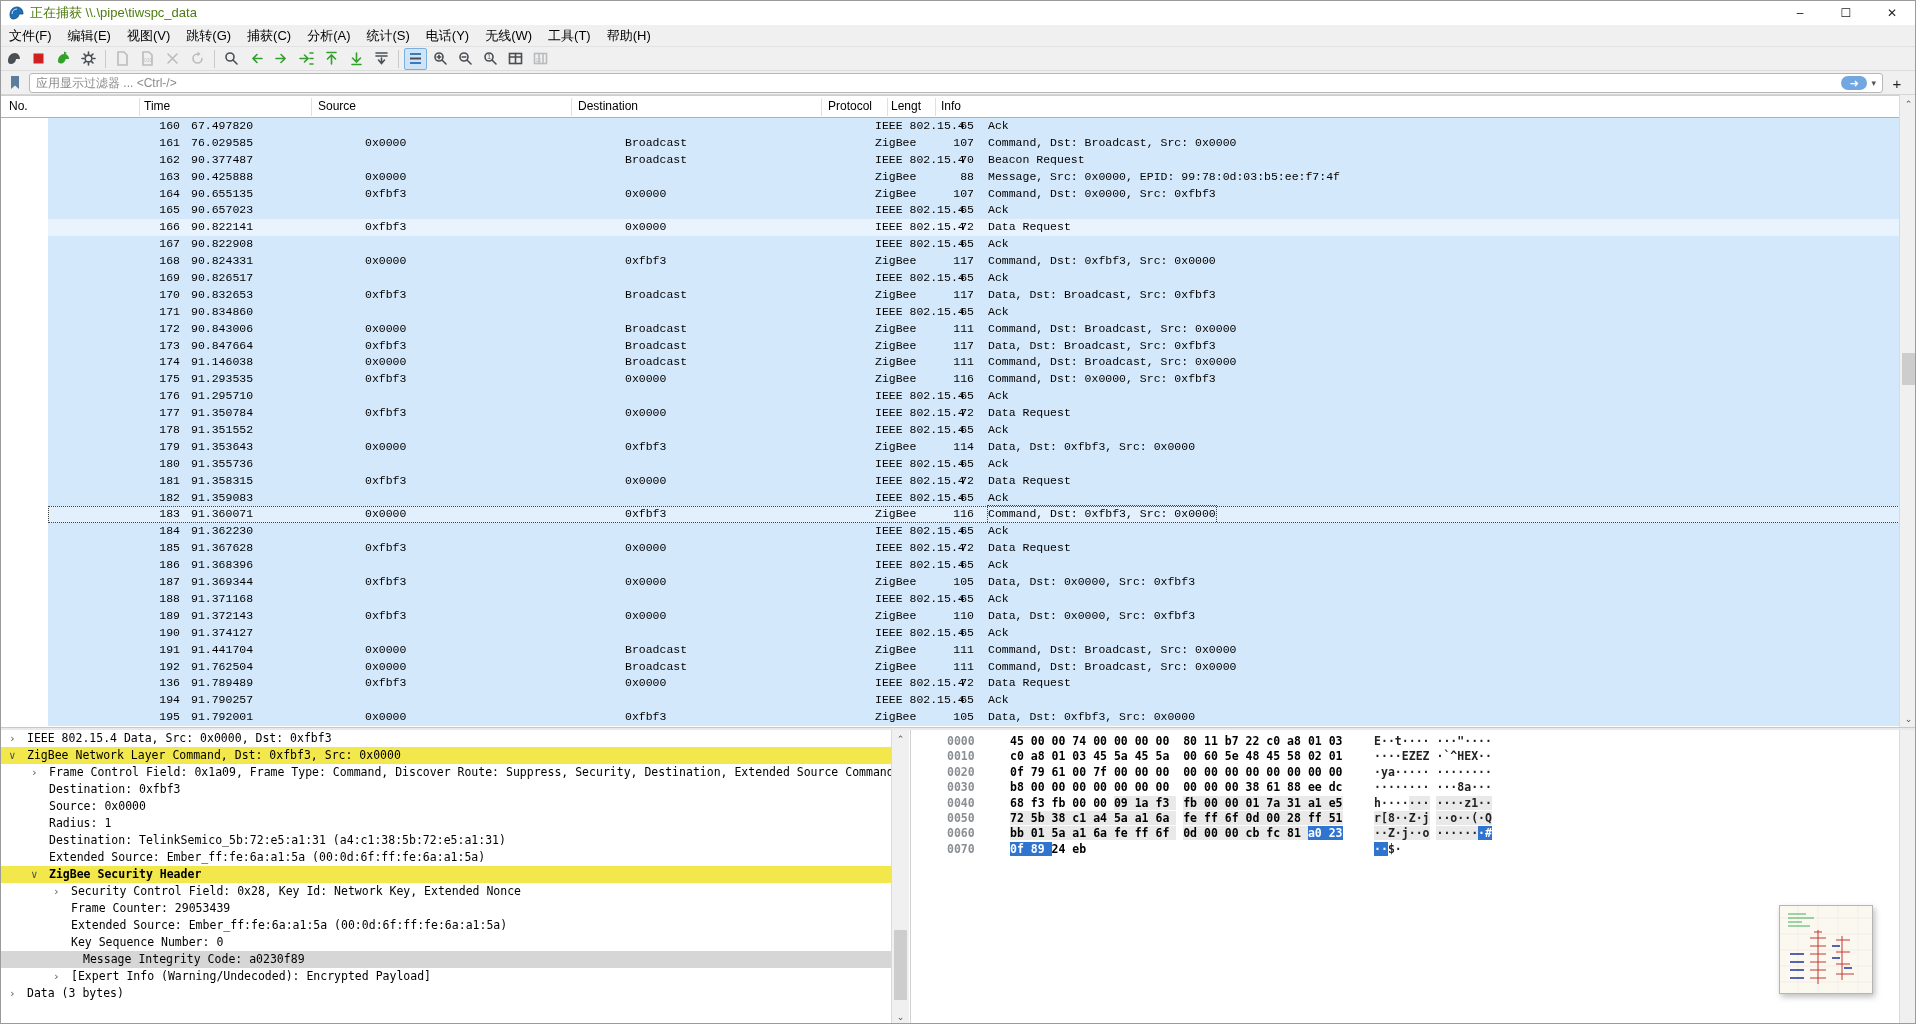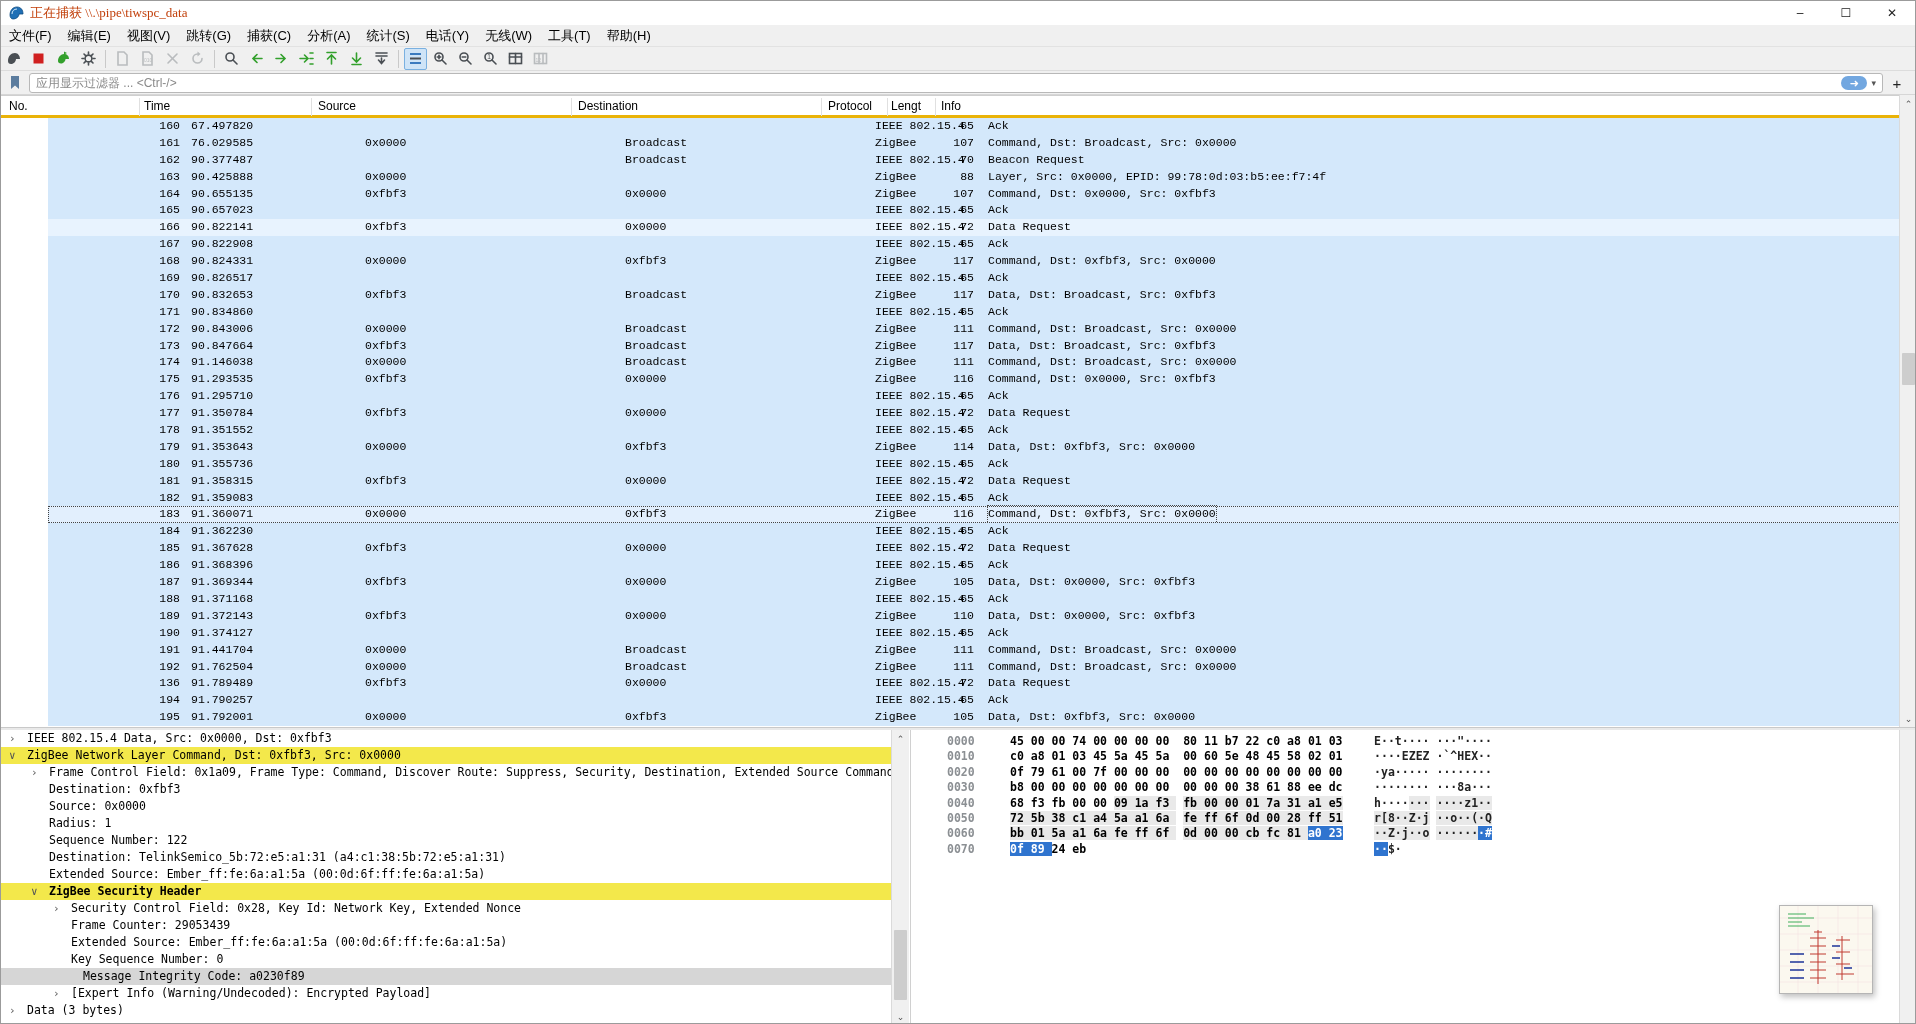--- a/index.html
+++ b/index.html
@@ -2,40 +2,40 @@
 <html><head>
 <meta charset="utf-8">
 <style>
   html,body{margin:0;padding:0;background:#e8e8e8;}
   #window{position:relative;width:1916px;height:1024px;background:#ffffff;overflow:hidden;
           font-family:"Liberation Sans",sans-serif;box-sizing:border-box;border:1px solid #9b9b9b;}
   *{box-sizing:border-box;}
   
   #titlebar{position:absolute;left:0;top:0;width:100%;height:24px;background:#ffffff;display:flex;align-items:center;}
   #app-logo{width:16px;height:16px;margin:0 6px 0 7px;}
-  #title-text{font-size:13px;color:#c2410c;font-family:Liberation Serif, serif;}
+  #title-text{font-size:13px;color:#4d7c0f;}
   #win-controls{position:absolute;right:0;top:0;height:24px;display:flex;}
   .win-btn{width:46px;height:24px;display:flex;align-items:center;justify-content:center;font-size:12px;color:#222;}
   
   #menubar{position:absolute;left:0;top:24px;width:100%;height:22px;background:#f0f0f0;display:flex;align-items:center;border-bottom:1px solid #e2e2e2;}
   .menu-item{padding:2px 8px;font-size:13px;color:#000;}
   
   #toolbar{position:absolute;left:0;top:46px;width:100%;height:24px;background:#f0f0f0;display:flex;align-items:center;border-bottom:1px solid #dcdcdc;}
   .tb-btn{width:23px;height:22px;display:flex;align-items:center;justify-content:center;border:1px solid transparent;border-radius:2px;margin:0 1px;}
   .tb-btn.active{background:#cfe4f7;border-color:#7ab0e0;}
   .tb-sep{width:1px;height:18px;background:#c9c9c9;margin:0 4px;}
   
   #filterbar{position:absolute;left:0;top:70px;width:100%;height:24px;background:#f0f0f0;display:flex;align-items:center;border-bottom:1px solid #d6d6d6;}
   #filter-box{position:absolute;left:28px;top:2px;width:1854px;height:20px;background:#fff;border:1px solid #b8b8b8;border-radius:3px;display:flex;align-items:center;}
   #filter-input{flex:1;font-size:12px;color:#8a8a8a;padding-left:6px;white-space:nowrap;overflow:hidden;}
   #filter-apply{width:26px;height:14px;background:#72a7e0;border-radius:7px;display:flex;align-items:center;justify-content:center;color:#fff;font-size:11px;margin-right:4px;}
   #filter-caret{font-size:9px;color:#555;margin-right:6px;}
   #filter-add{position:absolute;right:8px;top:2px;width:20px;height:20px;display:flex;align-items:center;justify-content:center;font-size:15px;color:#222;}
   
-  #pktheader{position:absolute;left:0;top:94px;width:1898px;height:23px;background:#fff;border-bottom:3px solid #eab308;border-top:1px solid #cfcfcf;font-size:12px;color:#000;}
+  #pktheader{position:absolute;left:0;top:94px;width:1898px;height:23px;background:#fff;border-bottom:1px solid #eab308;border-top:1px solid #cfcfcf;font-size:12px;color:#000;}
   .hcell{position:absolute;top:3px;white-space:nowrap;}
   .hsep{position:absolute;top:2px;width:1px;height:18px;background:#e0e0e0;}
   #pktrows{position:absolute;left:0;top:117px;width:1898px;height:609px;overflow:hidden;background:#fff;}
   .prow{position:relative;width:100%;height:16.9px;font-family:Liberation Mono, monospace;font-size:11.5px;line-height:16.9px;white-space:nowrap;color:#000;margin-left:47px;}
   .prow.normal{background:#d4e8fb;}
   .prow.hl{background:#e8f3fe;}
   .prow.sel{background:#e2effd;outline:1px dotted #444;outline-offset:-1px;}
   .pc{position:absolute;top:0;}
   .pc-no{left:0;width:132px;text-align:right;}
   .pc-time{left:143px;}
@@ -317,21 +317,21 @@
         <span class="pc pc-len">70</span>
         <span class="pc pc-info">Beacon Request</span>
       </div>
       <div class="prow normal">
         <span class="pc pc-no">163</span>
         <span class="pc pc-time">90.425888</span>
         <span class="pc pc-src">0x0000</span>
         <span class="pc pc-dst"></span>
         <span class="pc pc-proto">ZigBee</span>
         <span class="pc pc-len">88</span>
-        <span class="pc pc-info">Layer, Src: 0x0000, EPID: 99:78:0d:03:b5:ee:f7:4f</span>
+        <span class="pc pc-info">Message, Src: 0x0000, EPID: 99:78:0d:03:b5:ee:f7:4f</span>
       </div>
       <div class="prow normal">
         <span class="pc pc-no">164</span>
         <span class="pc pc-time">90.655135</span>
         <span class="pc pc-src">0xfbf3</span>
         <span class="pc pc-dst">0x0000</span>
         <span class="pc pc-proto">ZigBee</span>
         <span class="pc pc-len">107</span>
         <span class="pc pc-info">Command, Dst: 0x0000, Src: 0xfbf3</span>
       </div>
@@ -638,23 +638,20 @@
         <span class="dtext" style="left: 48px;">Frame Control Field: 0x1a09, Frame Type: Command, Discover Route: Suppress, Security, Destination, Extended Source Command</span>
       </div>
       <div class="drow">
         <span class="dtext" style="left: 48px;">Destination: 0xfbf3</span>
       </div>
       <div class="drow">
         <span class="dtext" style="left: 48px;">Source: 0x0000</span>
       </div>
       <div class="drow">
         <span class="dtext" style="left: 48px;">Radius: 1</span>
-      </div>
-      <div class="drow">
-        <span class="dtext" style="left: 48px;">Sequence Number: 122</span>
       </div>
       <div class="drow">
         <span class="dtext" style="left: 48px;">Destination: TelinkSemico_5b:72:e5:a1:31 (a4:c1:38:5b:72:e5:a1:31)</span>
       </div>
       <div class="drow">
         <span class="dtext" style="left: 48px;">Extended Source: Ember_ff:fe:6a:a1:5a (00:0d:6f:ff:fe:6a:a1:5a)</span>
       </div>
       <div class="drow yellow">
         <span class="dexp" style="left: 30px;">∨</span>
         <span class="dtext" style="left: 48px; font-weight: bold;">ZigBee Security Header</span>

